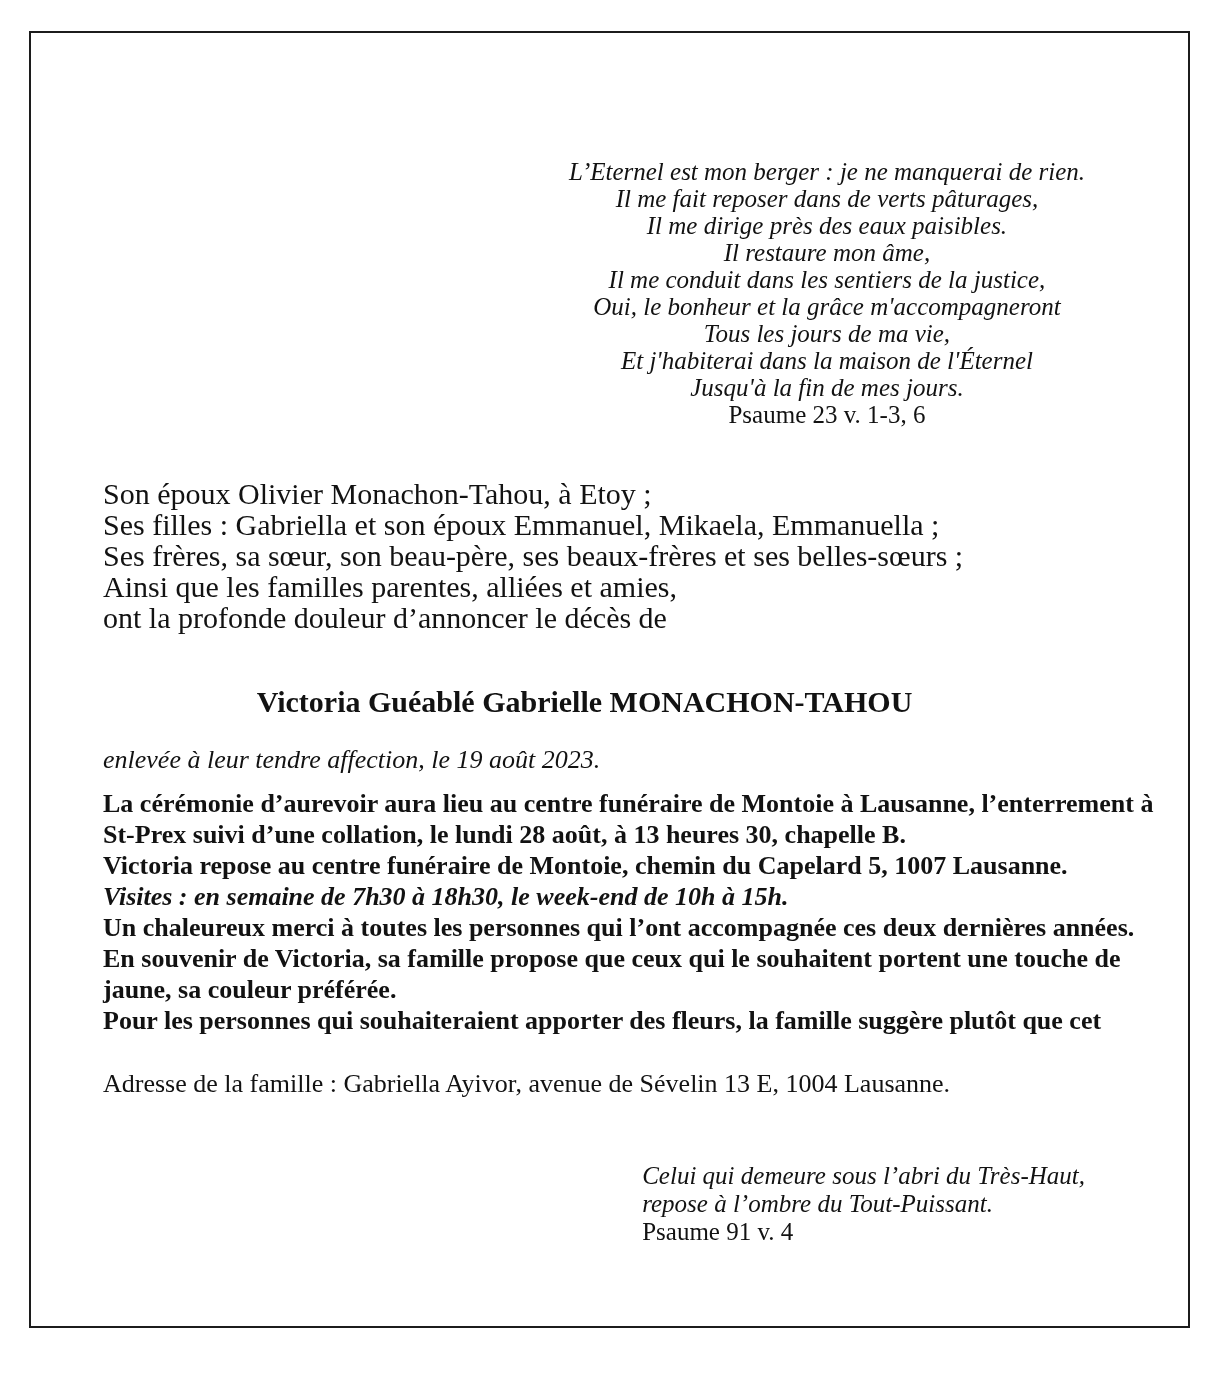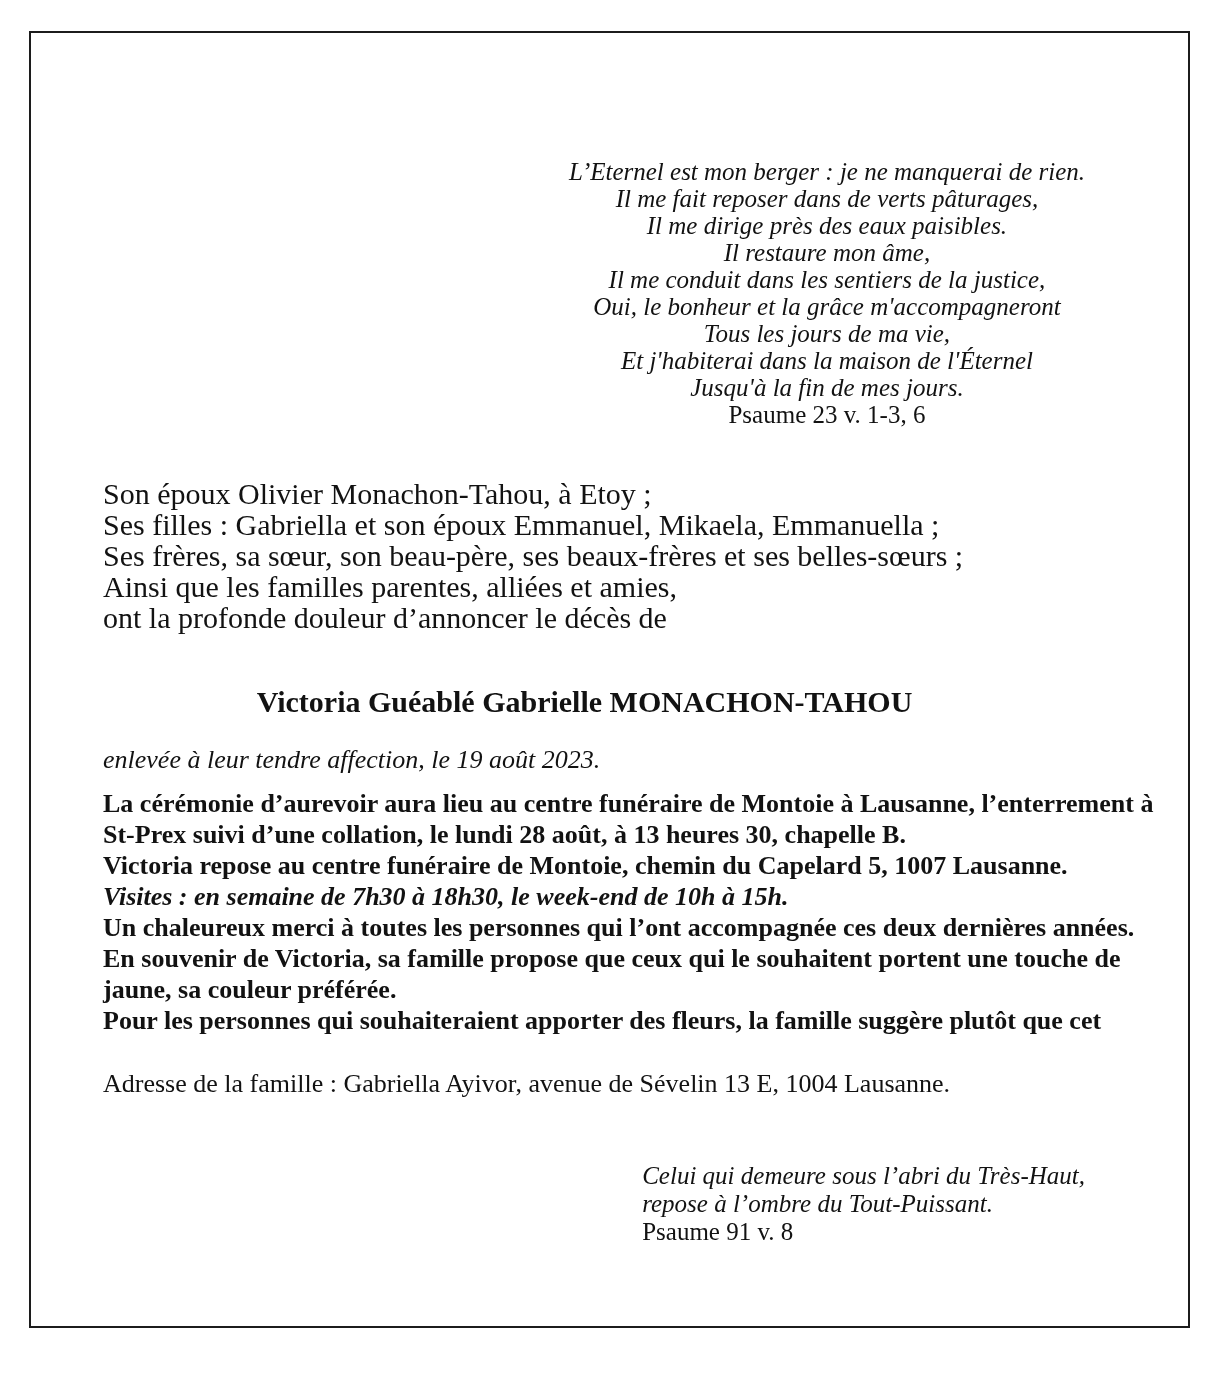--- a/index.html
+++ b/index.html
@@ -138,14 +138,14 @@
   <div>En souvenir de Victoria, sa famille propose que ceux qui le souhaitent portent une touche de</div>
   <div>jaune, sa couleur préférée.</div>
   <div>Pour les personnes qui souhaiteraient apporter des fleurs, la famille suggère plutôt que cet</div>
 </div>
 
 <div class="address-line">Adresse de la famille : Gabriella Ayivor, avenue de Sévelin 13 E, 1004 Lausanne.</div>
 
 <div class="closing-epigraph">
   <div>Celui qui demeure sous l’abri du Très-Haut,</div>
   <div>repose à l’ombre du Tout-Puissant.</div>
-  <div class="psalm-ref">Psaume 91 v. 8</div>
+  <div class="psalm-ref">Psaume 91 v. 4</div>
 </div>
 
 </body></html>

